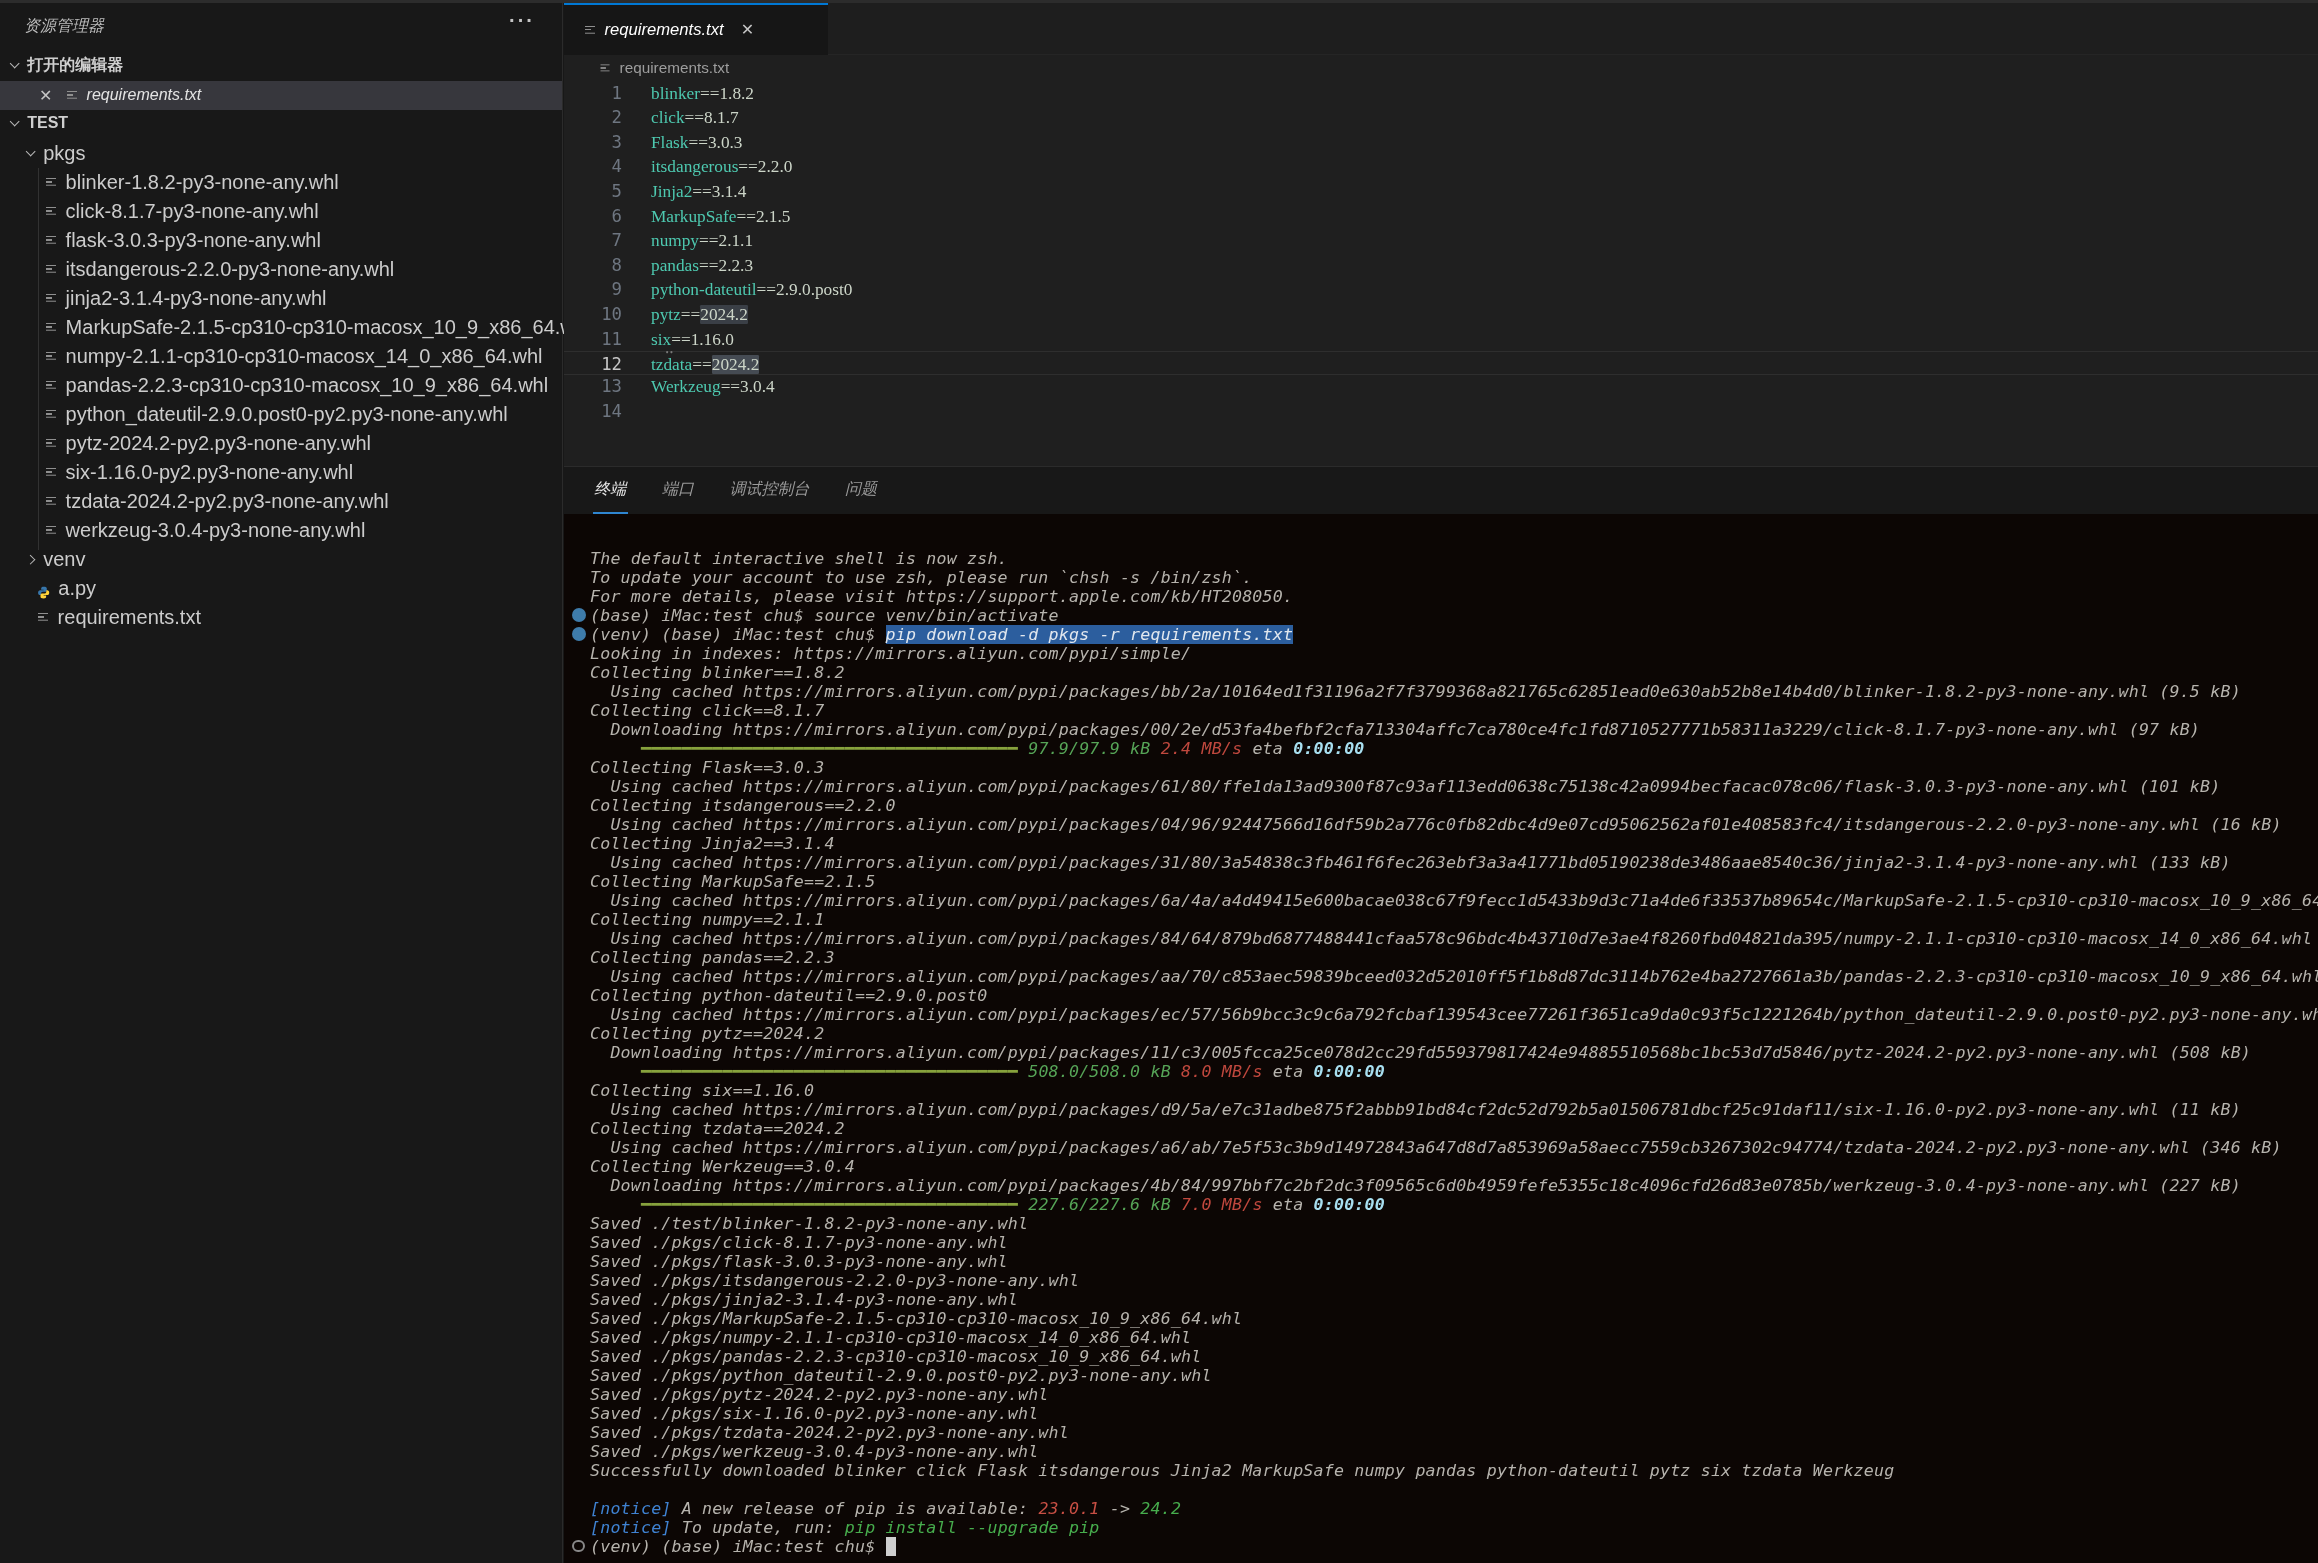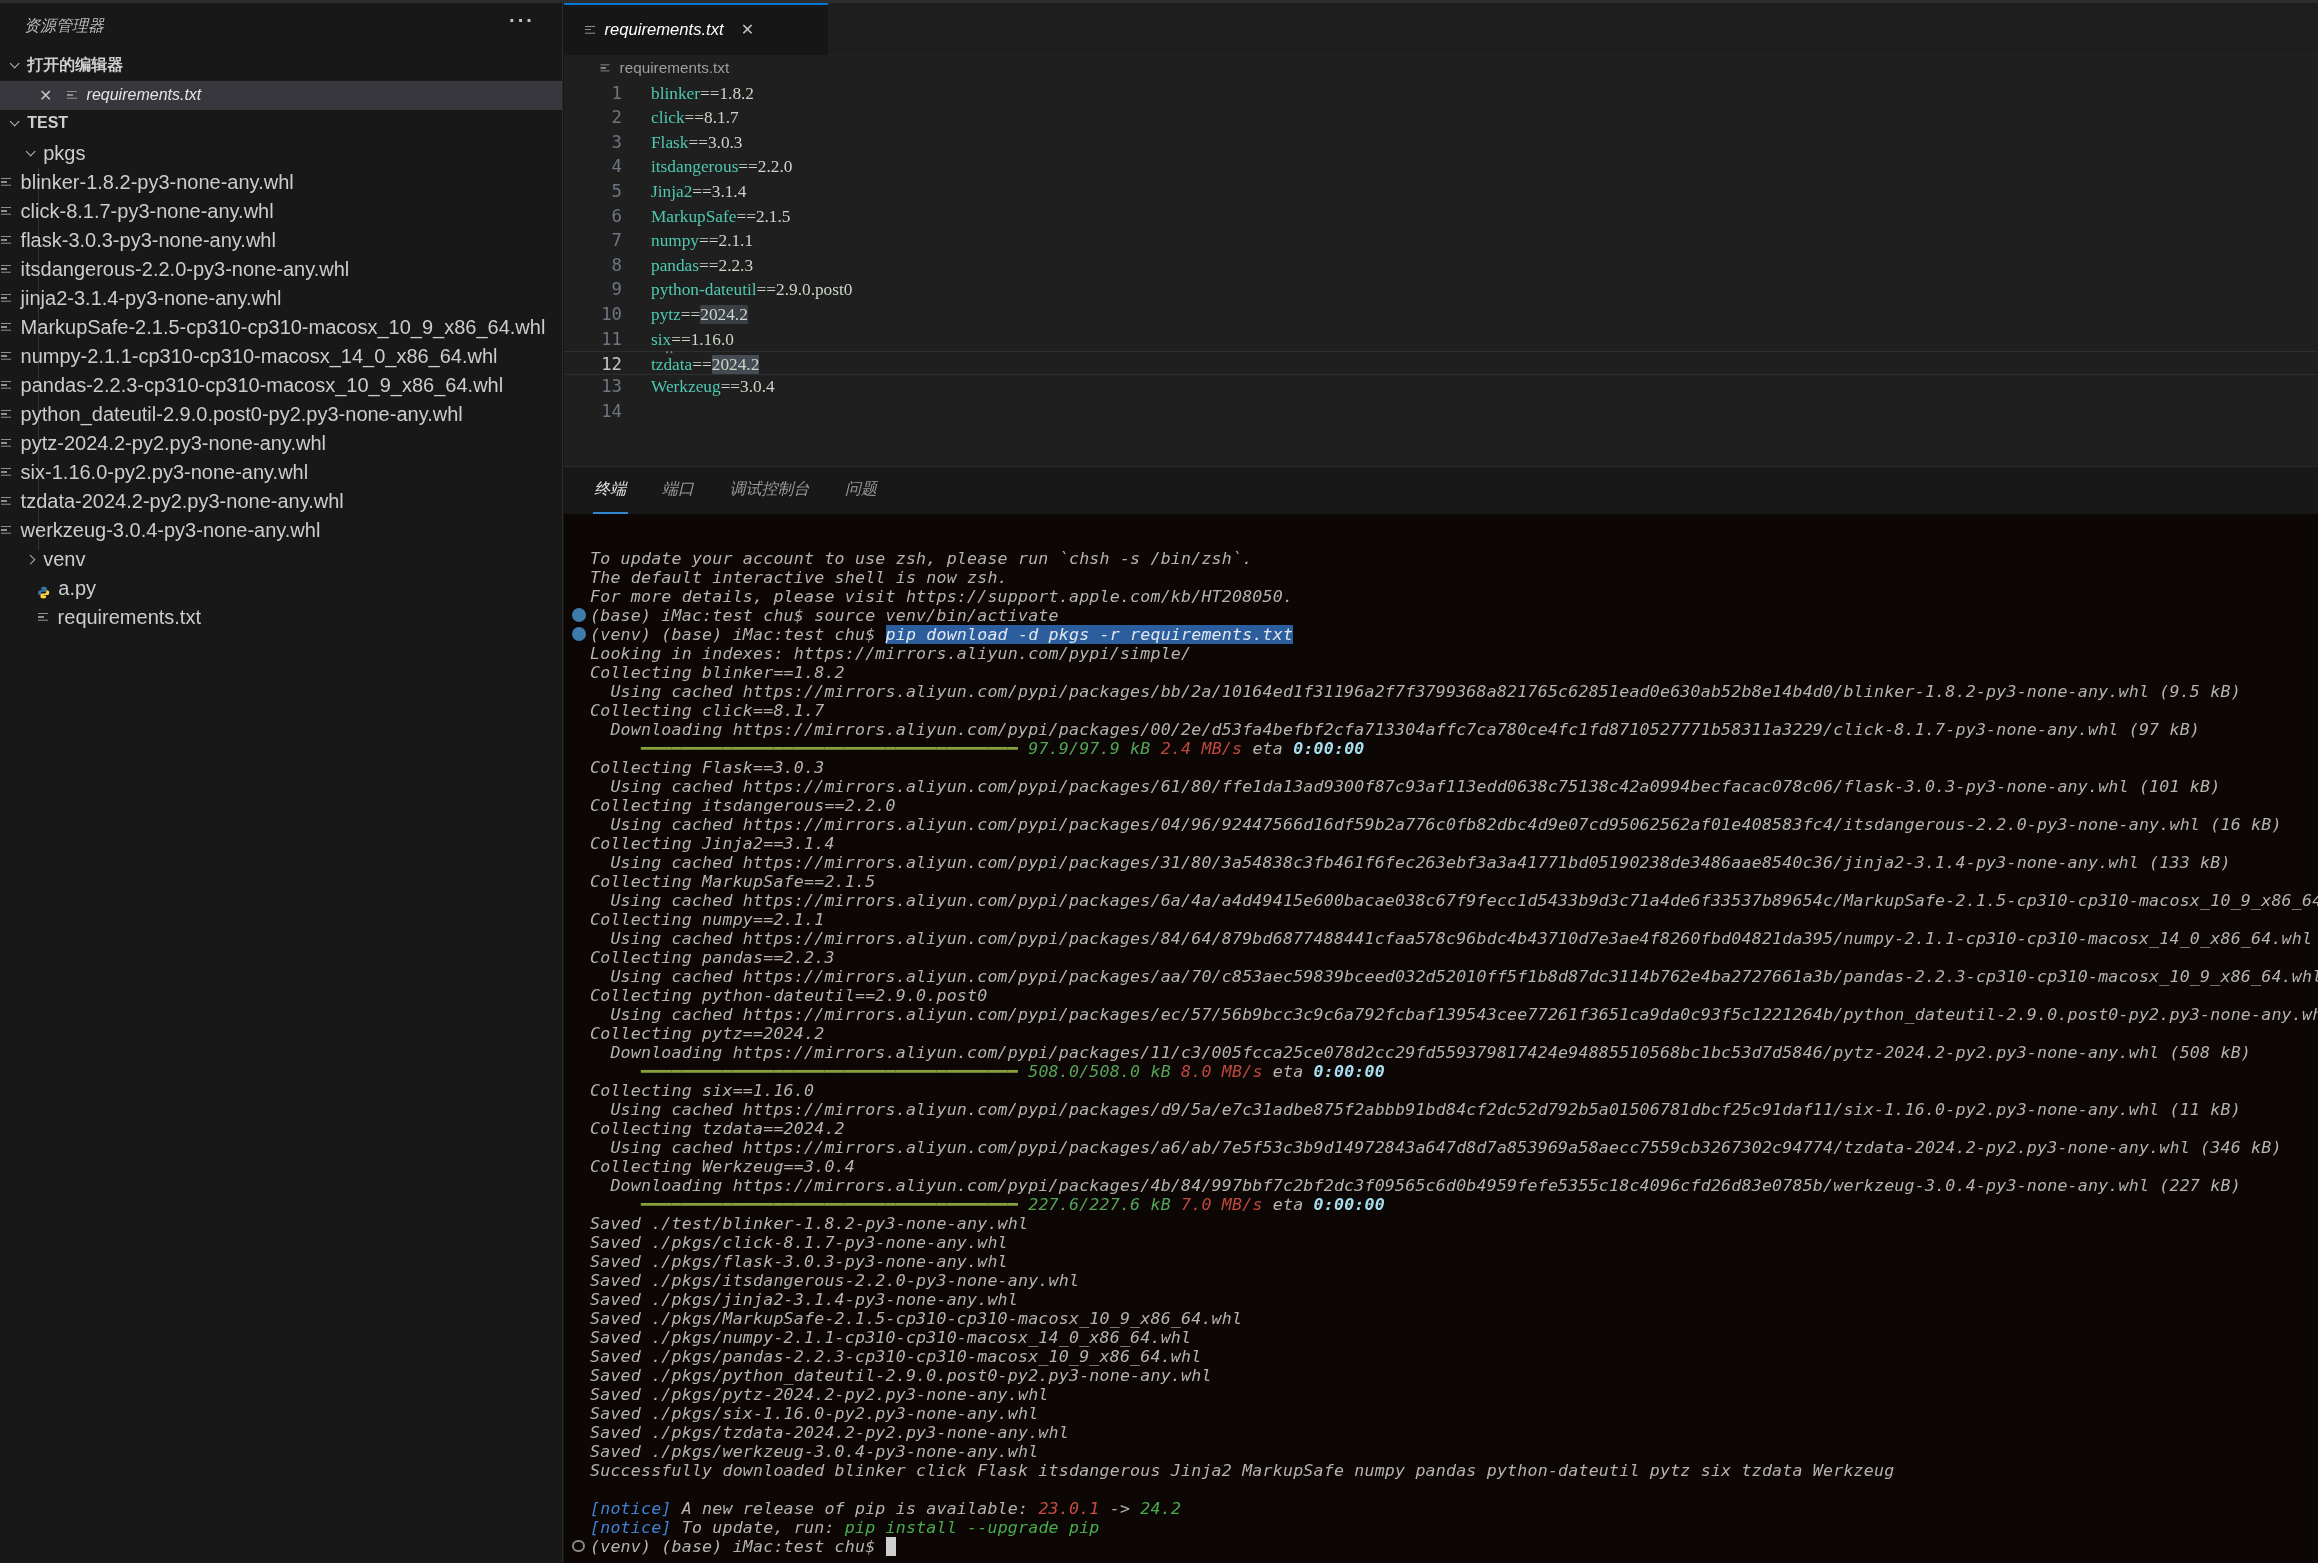--- a/index.html
+++ b/index.html
@@ -25,21 +25,21 @@
     background:#37373d; display:flex; align-items:center; }
   .close-x { margin-left:39px; color:#c5c5c5; font-size:16px; width:27px; flex:none; }
   .fico { position:relative; width:12.6px; height:12px; display:inline-block; flex:none; margin-right:8px; }
   .fico::before { content:""; position:absolute; left:0.7px; top:2px; width:10.6px; height:1.3px;
     background:#8f8f8f; box-shadow:0 6.7px 0 #8f8f8f; }
   .fico::after { content:""; position:absolute; left:0.7px; top:5.3px; width:6.7px; height:1.3px; background:#8f8f8f; }
   #open-editor-row .label { font-style:italic; font-size:16px; color:#e4e4e4; }
   #tree { position:absolute; left:0; top:136px; width:100%; }
   .trow { height:29px; display:flex; align-items:center; font-size:20px; color:#cccccc;
     white-space:nowrap; cursor:pointer; position:relative; }
-  .trow.lvl2 { }
+  .trow.lvl2 { padding-left:45px; }
   .trow.lvl1f { padding-left:37px; }
   #guide { position:absolute; left:38px; top:165px; width:0.7px; height:382px; background:#323232; }
   .pyico { width:13.3px; height:13.3px; margin-right:8px; flex:none; }
 
   
   #main { position:absolute; left:564px; top:2.7px; width:1755px; height:463px; background:#1f1f1f; }
   #tabstrip { position:absolute; left:0; top:0; width:100%; height:52px; background:#1e1e1e;
     border-bottom:0.7px solid #252525; }
   #tab-active { position:absolute; left:0; top:0; width:264px; height:52px; background:#161616;
     border-top:2.7px solid #0078d4; display:flex; align-items:center; cursor:pointer; }
@@ -231,22 +231,22 @@
         <span>端口</span>
       </div>
       <div class="ptab">
         <span>调试控制台</span>
       </div>
       <div class="ptab">
         <span>问题</span>
       </div>
     </div>
   <div id="terminal">
+      <div class="tline"><span>The default interactive shell is now zsh.</span></div>
       <div class="tline"><span>To update your account to use zsh, please run `chsh -s /bin/zsh`.</span></div>
-      <div class="tline"><span>The default interactive shell is now zsh.</span></div>
       <div class="tline"><span>For more details, please visit https://support.apple.com/kb/HT208050.</span></div>
       <div class="tline"><span class="gdot run"></span><span>(base) iMac:test chu$ source venv/bin/activate</span></div>
       <div class="tline"><span class="gdot run"></span><span>(venv) (base) iMac:test chu$ </span><span class="tsel">pip download -d pkgs -r requirements.txt</span></div>
       <div class="tline"><span>Looking in indexes: https://mirrors.aliyun.com/pypi/simple/</span></div>
       <div class="tline"><span>Collecting blinker==1.8.2</span></div>
       <div class="tline"><span>  Using cached https://mirrors.aliyun.com/pypi/packages/bb/2a/10164ed1f31196a2f7f3799368a821765c62851ead0e630ab52b8e14b4d0/blinker-1.8.2-py3-none-any.whl (9.5 kB)</span></div>
       <div class="tline"><span>Collecting click==8.1.7</span></div>
       <div class="tline"><span>  Downloading https://mirrors.aliyun.com/pypi/packages/00/2e/d53fa4befbf2cfa713304affc7ca780ce4fc1fd8710527771b58311a3229/click-8.1.7-py3-none-any.whl (97 kB)</span></div>
       <div class="tline"><span>     </span><span class="tbar">━━━━━━━━━━━━━━━━━━━━━━━━━━━━━━━━━━━━━</span><span> </span><span class="tg">97.9/97.9 kB</span><span> </span><span class="tr">2.4 MB/s</span><span> eta </span><span class="tc">0:00:00</span></div>
       <div class="tline"><span>Collecting Flask==3.0.3</span></div>

